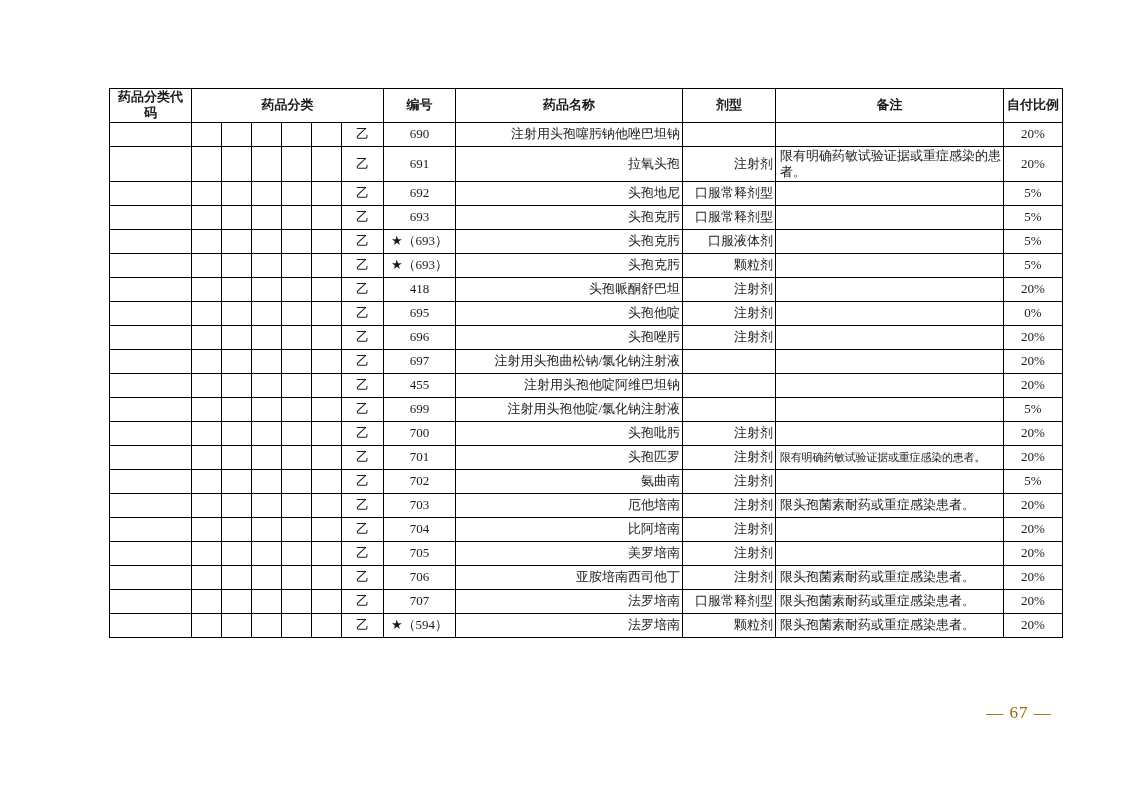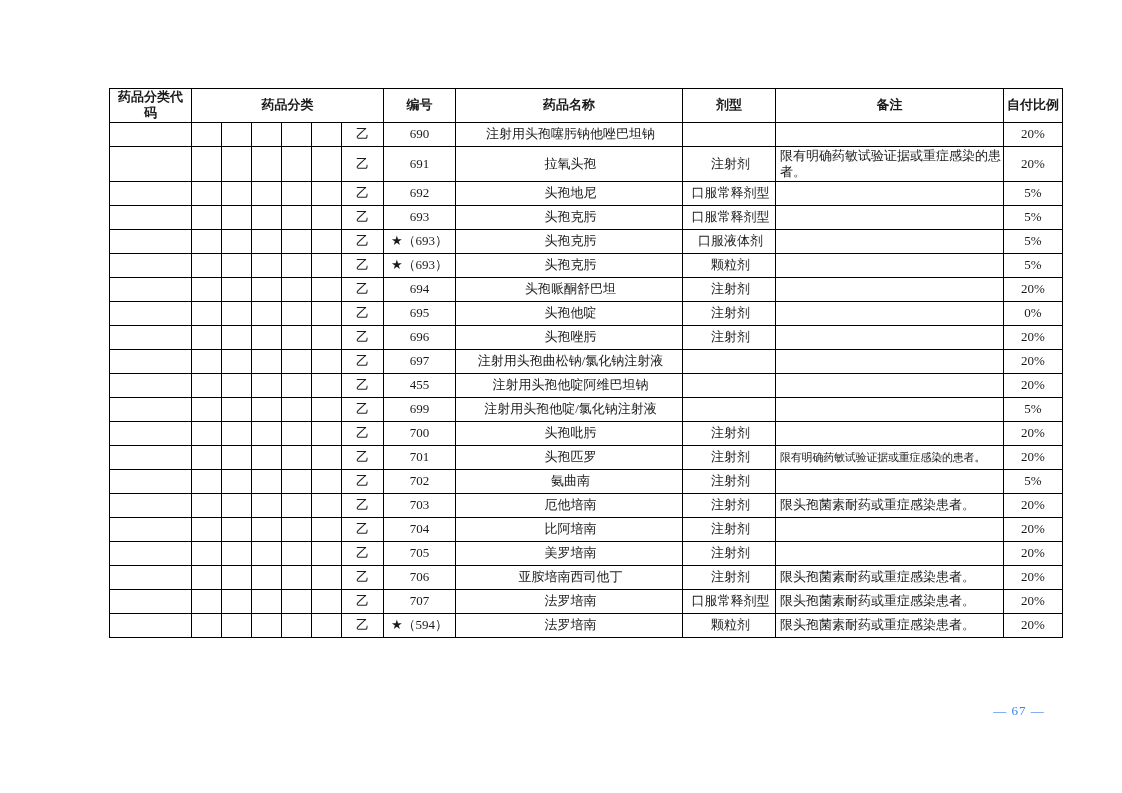--- a/index.html
+++ b/index.html
@@ -33,33 +33,33 @@
     font-weight: bold;
     text-align: center;
     height: 23px;
   }
   tr.drug-row { height: 24px; }
   tr.drug-row.tall { height: 35px; }
   tr.section-row { height: 21px; }
 
   td.center { text-align: center; }
   td.code-cell { padding-left: 4px; text-align: left; }
-  td.name-cell, td.dosage-cell { padding-left: 5px; text-align: center; }
+  td.name-cell, td.dosage-cell { padding-left: 5px; text-align: right; }
   td.remark-cell { padding: 1px 2px 1px 4px; text-align: left; }
   td.remark-cell.compact { font-size: 11px; white-space: nowrap; letter-spacing: -0.2px; }
   td.section-title-cell { padding-left: 5px; text-align: left; }
 
   .page-number {
     position: absolute;
     left: 938px;
     top: 703px;
     width: 112px;
     text-align: center;
-    font-size: 13px;
-    color: #3b82f6;
+    font-size: 17px;
+    color: #a16207;
     letter-spacing: 1px;
   }
 </style>
 </head>
 <body>
 
 <div class="page">
   <table class="drug-table">
     <colgroup>
       <col style="width:82px">
@@ -172,21 +172,21 @@
           <td class="center">5%</td>
         </tr>
         <tr class="drug-row">
           <td class="code-cell"></td>
           <td></td>
           <td></td>
           <td></td>
           <td></td>
           <td></td>
           <td class="center">乙</td>
-          <td class="center">694</td>
+          <td class="center">418</td>
           <td class="name-cell">头孢哌酮舒巴坦</td>
           <td class="dosage-cell">注射剂</td>
           <td class="remark-cell"></td>
           <td class="center">20%</td>
         </tr>
         <tr class="drug-row">
           <td class="code-cell"></td>
           <td></td>
           <td></td>
           <td></td>

